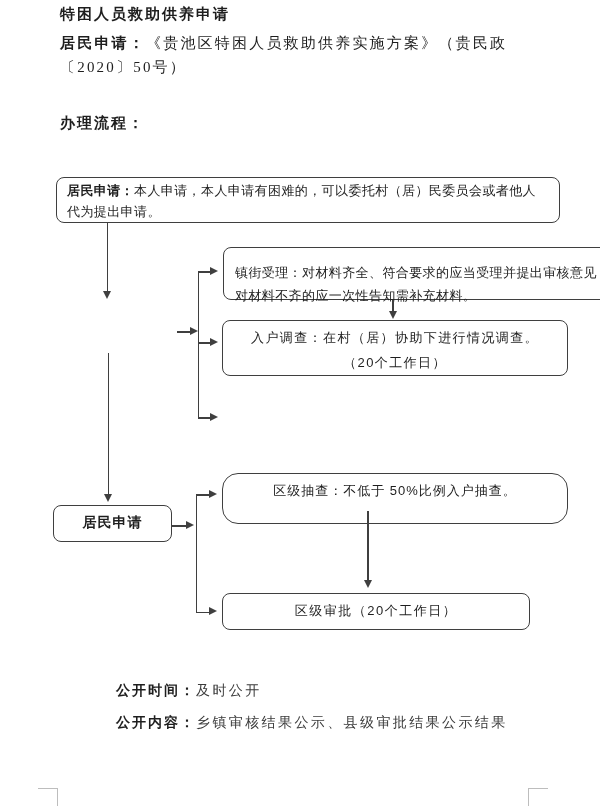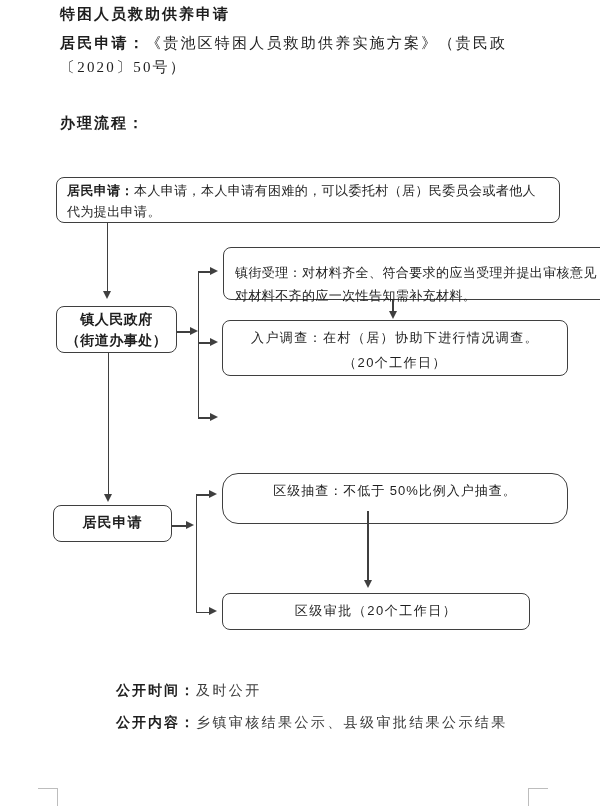--- a/index.html
+++ b/index.html
@@ -59,24 +59,20 @@
   <div class="abs basis">
     <span class="lbl">居民申请：</span><span class="serif">《贵池区特困人员救助供养实施方案》（贵民政</span><br>
     <span class="serif">〔2020〕50号）</span>
   </div>
   <div class="abs process-lbl">办理流程：</div>
 
   <div class="box box-resident">
     <span class="b">居民申请：</span><span>本人申请，本人申请有困难的，可以委托村（居）民委员会或者他人代为提出申请。</span>
   </div>
 
-  <div class="box box-town center">
-    <span style="display:block">镇人民政府</span>
-    <span style="display:block">（街道办事处）</span>
-  </div>
 
   <div class="box box-accept">
     <span>镇街受理：对材料齐全、符合要求的应当受理并提出审核意见；对材料不齐的应一次性告知需补充材料。</span>
   </div>
 
   <div class="box box-survey center">
     <span style="display:block">入户调查：在村（居）协助下进行情况调查。</span>
     <span style="display:block">（20个工作日）</span>
   </div>
 

